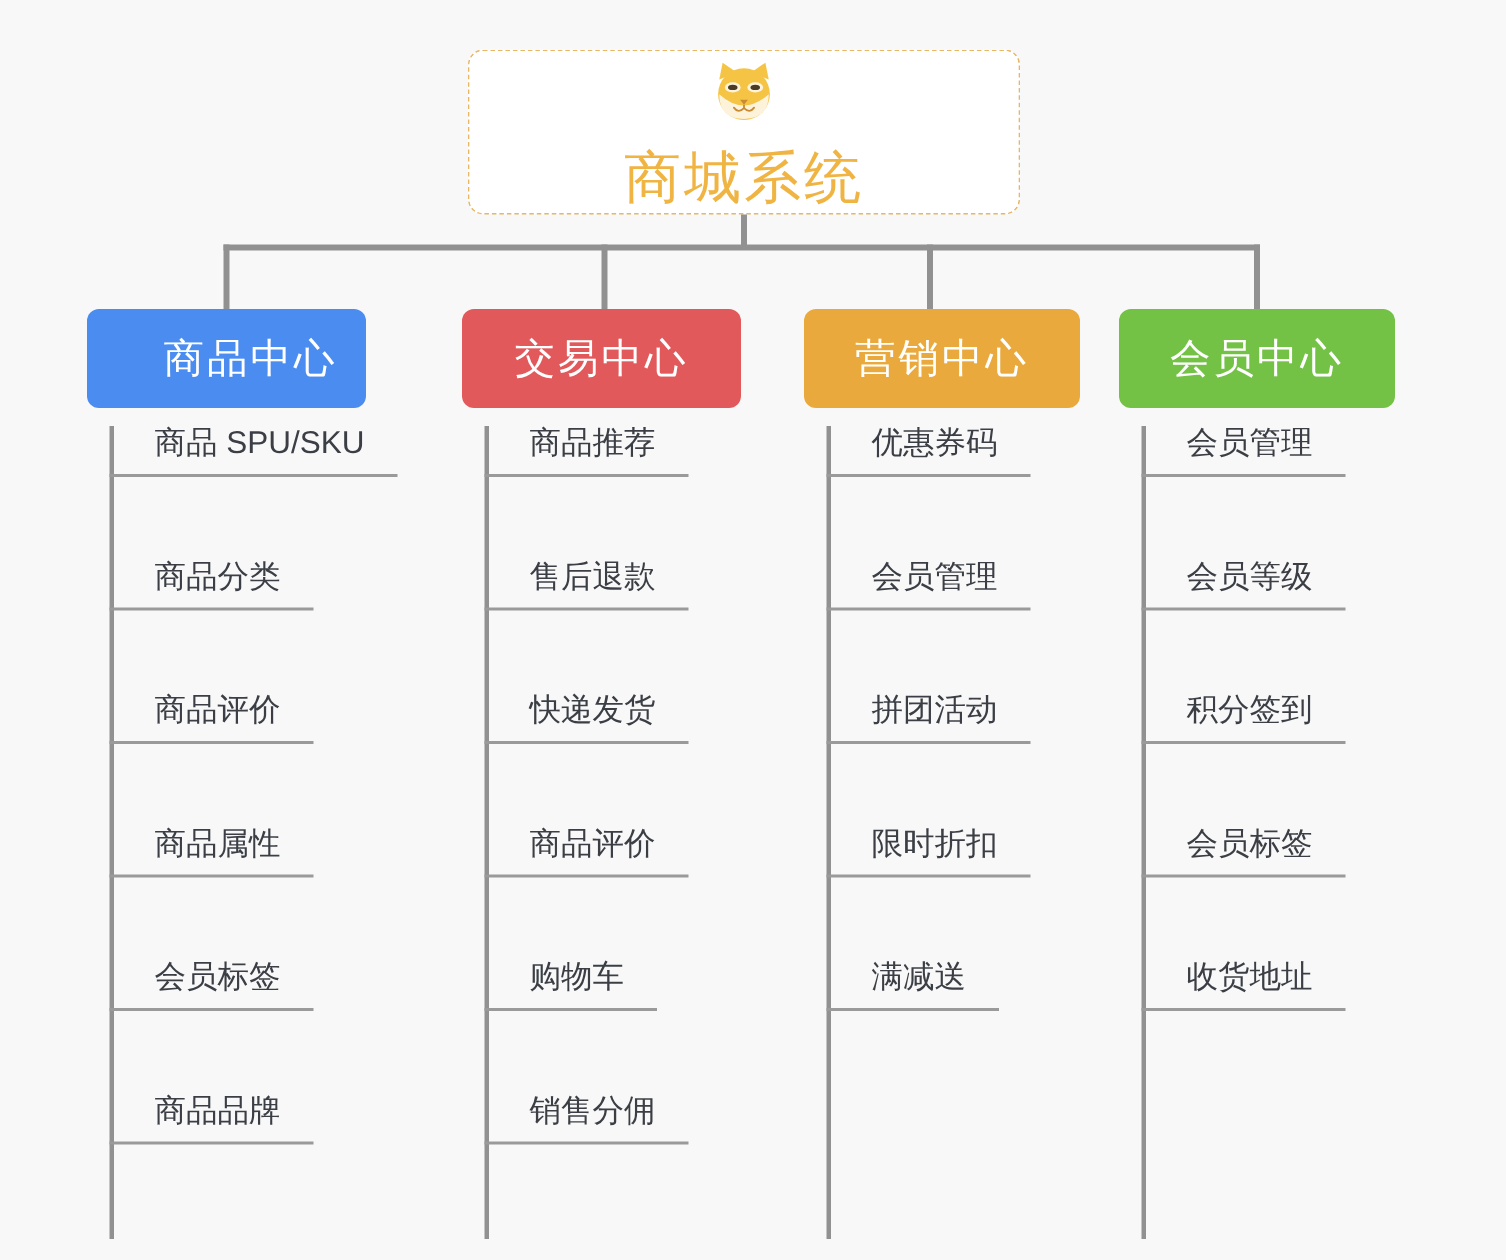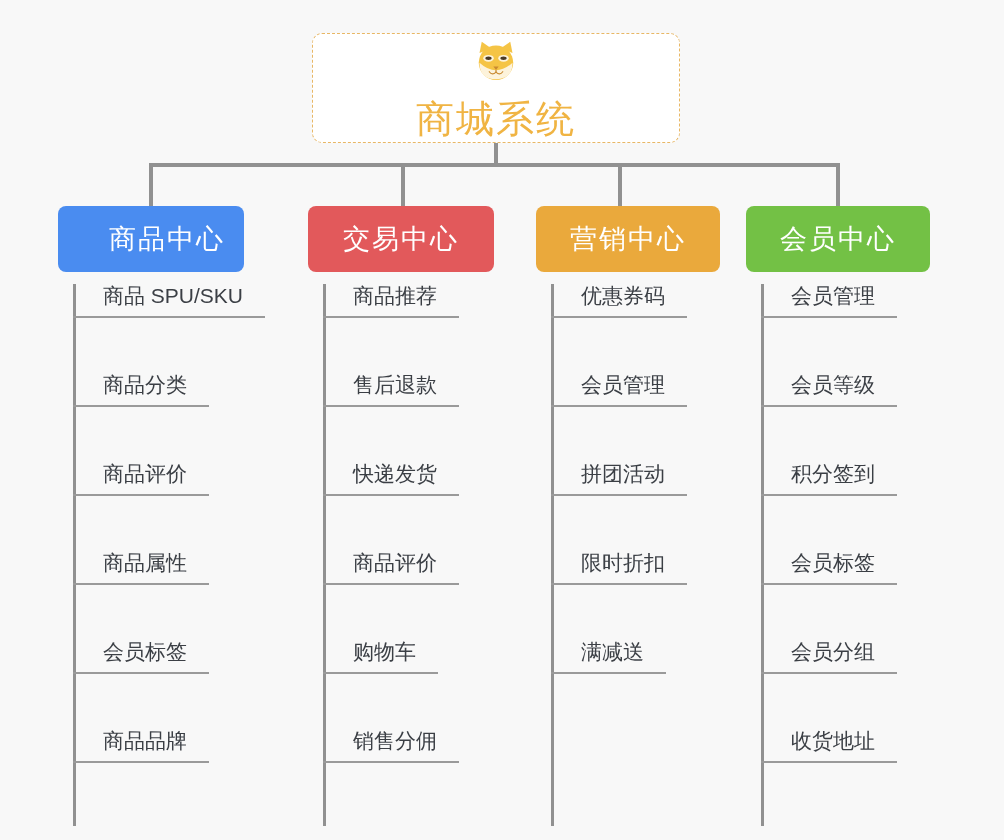--- a/index.html
+++ b/index.html
@@ -239,21 +239,18 @@
       <div class="leaf-item">
         <span class="leaf-label">会员等级</span>
       </div>
       <div class="leaf-item">
         <span class="leaf-label">积分签到</span>
       </div>
       <div class="leaf-item">
         <span class="leaf-label">会员标签</span>
       </div>
       <div class="leaf-item">
-        <span class="leaf-label">会员分组</span>
-      </div>
-      <div class="leaf-item">
         <span class="leaf-label">收货地址</span>
       </div>
     </div>
   </div>
 
 </div>
 
 </body></html>

